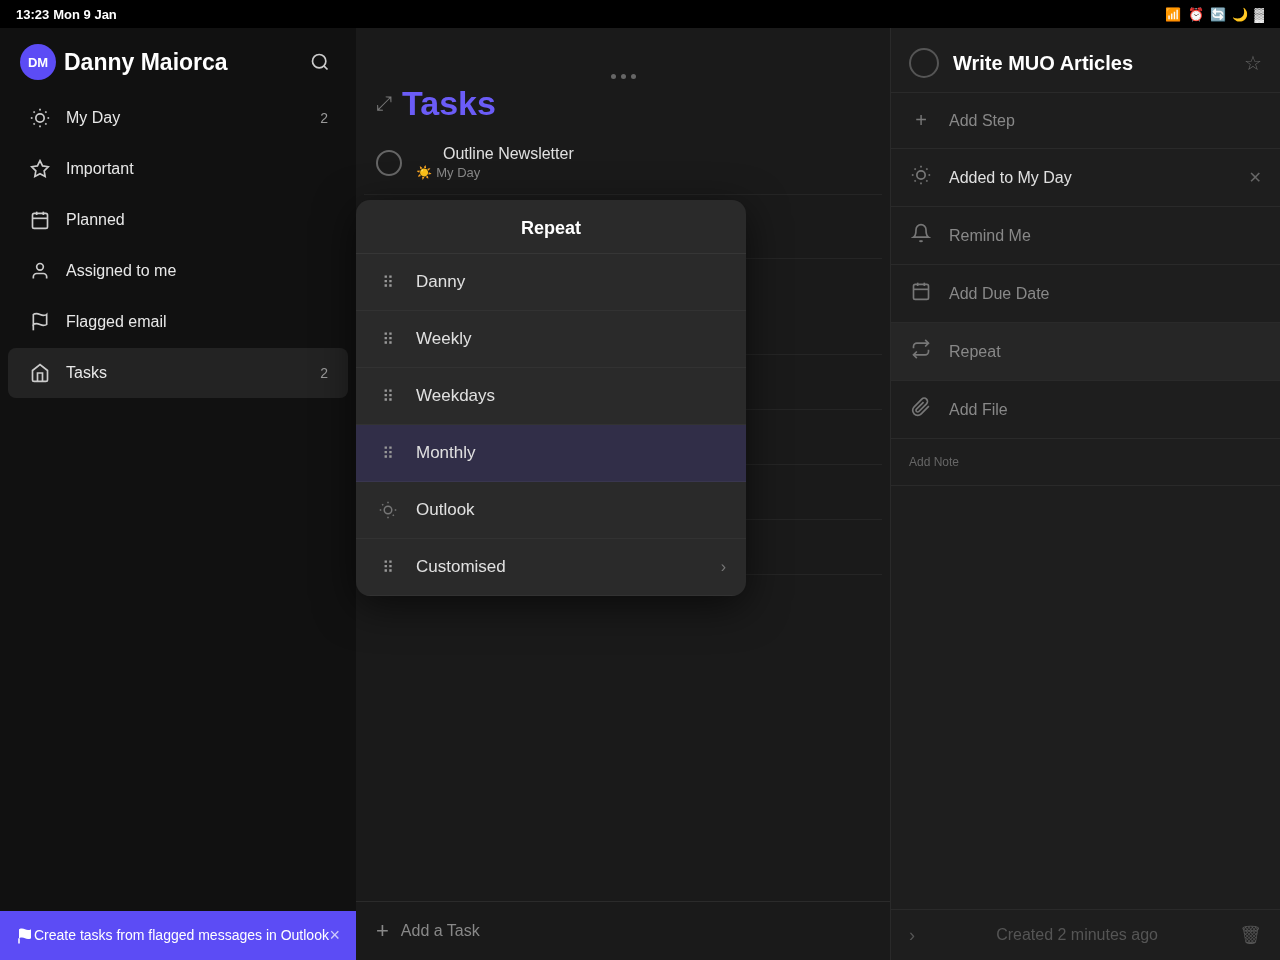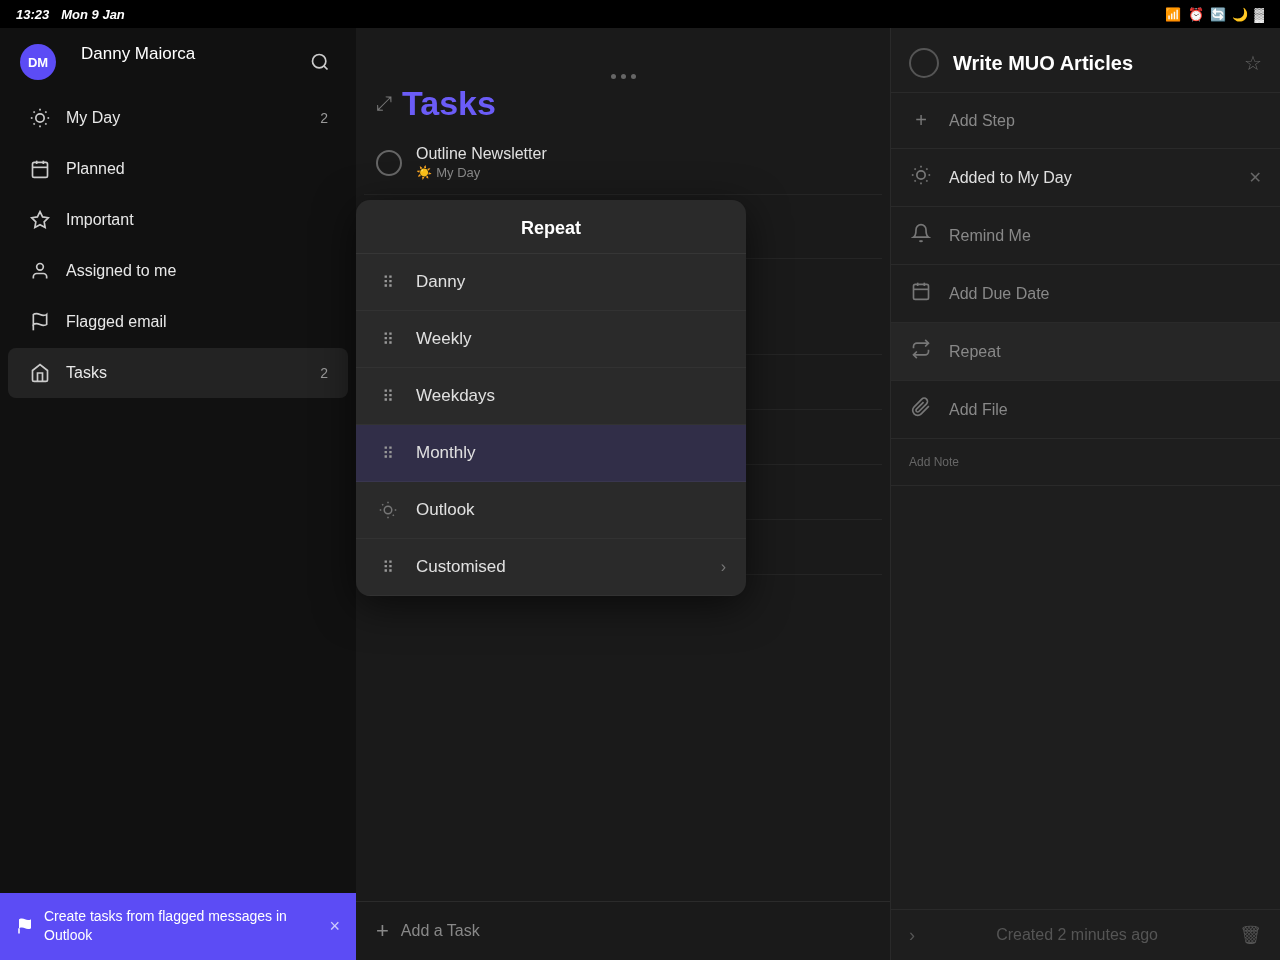--- a/index.html
+++ b/index.html
@@ -19,55 +19,55 @@
       top: 0; left: 0; right: 0;
       height: 28px;
       display: flex;
       align-items: center;
       justify-content: space-between;
       padding: 0 16px;
       font-size: 13px;
       font-weight: 600;
       z-index: 100;
     }
-    .status-bar-left { display: flex; gap: 12px; font-style: italic; }
+    .status-bar-left { display: flex; gap: 4px; }
     .status-bar-right { display: flex; gap: 6px; align-items: center; }
 
     
     .sidebar {
       position: absolute;
       top: 28px; left: 0;
       width: 356px;
       bottom: 0;
       background: #111;
       display: flex;
       flex-direction: column;
     }
     .sidebar-header {
       display: flex;
       align-items: center;
       justify-content: space-between;
       padding: 16px 20px 8px;
     }
     .sidebar-user {
       display: flex;
-      align-items: flex-start;
-      gap: 25px;
+      align-items: center;
+      gap: 8px;
     }
     .avatar {
       width: 36px; height: 36px;
       border-radius: 50%;
       background: #5c4cf5;
       display: flex; align-items: center; justify-content: center;
       font-size: 13px;
       font-weight: 700;
     }
     .user-name {
-      font-size: 17px;
-      font-weight: 400;
+      font-size: 23px;
+      font-weight: 700;
     }
     .search-icon-btn {
       width: 32px; height: 32px;
       display: flex; align-items: center; justify-content: center;
       cursor: pointer;
     }
 
     .sidebar-nav { flex: 1; padding: 4px 0; }
     .nav-item {
       display: flex;
@@ -113,21 +113,20 @@
 
     
     .notification-banner {
       position: absolute;
       bottom: 0; left: 0;
       width: 356px;
       background: #5c4cf5;
       padding: 14px 16px;
       display: flex;
       align-items: center;
-      gap: 10px;
       z-index: 10;
     }
     .notification-text { font-size: 14px; flex: 1; line-height: 1.4; }
     .close-btn {
       cursor: pointer;
       font-size: 18px;
       color: rgba(255,255,255,0.7);
     }
 
     
@@ -172,21 +171,21 @@
       flex-shrink: 0;
     }
     .task-circle.checked {
       background: #5c4cf5;
       border-color: #5c4cf5;
       display: flex; align-items: center; justify-content: center;
       font-size: 14px;
       color: #fff;
     }
     .task-info { flex: 1; }
-    .task-name { font-size: 16px; color: #e0e0e0; }
+    .task-name { font-size: 16px; color: #e0e0e0; margin-left: 27px; }
     .task-sub { font-size: 13px; color: #888; display: flex; align-items: center; gap: 4px; margin-top: 2px; }
 
     .completed-header {
       display: flex;
       align-items: center;
       gap: 8px;
       padding: 12px 12px;
       color: #888;
       font-size: 15px;
       cursor: pointer;
@@ -402,40 +401,40 @@
         </span>
         <span class="nav-label">My Day</span>
       </div>
       <span class="nav-badge">2</span>
     </div>
 
     <div class="nav-item">
       <div class="nav-item-left">
         <span class="nav-icon">
           <svg width="20" height="20" viewBox="0 0 24 24" fill="none" stroke="#ccc" stroke-width="2">
+            <polygon points="12 2 15.09 8.26 22 9.27 17 14.14 18.18 21.02 12 17.77 5.82 21.02 7 14.14 2 9.27 8.91 8.26 12 2"></polygon>
+          </svg>
+        </span>
+        <span class="nav-label">Important</span>
+      </div>
+      <span class="nav-badge"></span>
+    </div>
+
+    <div class="nav-item">
+      <div class="nav-item-left">
+        <span class="nav-icon">
+          <svg width="20" height="20" viewBox="0 0 24 24" fill="none" stroke="#ccc" stroke-width="2">
             <rect x="3" y="4" width="18" height="18" rx="2"></rect>
               <line x1="16" y1="2" x2="16" y2="6"></line>
               <line x1="8" y1="2" x2="8" y2="6"></line>
               <line x1="3" y1="10" x2="21" y2="10"></line>
           </svg>
         </span>
         <span class="nav-label">Planned</span>
       </div>
-    </div>
-
-    <div class="nav-item">
-      <div class="nav-item-left">
-        <span class="nav-icon">
-          <svg width="20" height="20" viewBox="0 0 24 24" fill="none" stroke="#ccc" stroke-width="2">
-            <polygon points="12 2 15.09 8.26 22 9.27 17 14.14 18.18 21.02 12 17.77 5.82 21.02 7 14.14 2 9.27 8.91 8.26 12 2"></polygon>
-          </svg>
-        </span>
-        <span class="nav-label">Important</span>
-      </div>
-      <span class="nav-badge"></span>
     </div>
 
     <div class="nav-item">
       <div class="nav-item-left">
         <span class="nav-icon">
           <svg width="20" height="20" viewBox="0 0 24 24" fill="none" stroke="#ccc" stroke-width="2">
             <path d="M20 21v-2a4 4 0 0 0-4-4H8a4 4 0 0 0-4 4v2"></path>
               <circle cx="12" cy="7" r="4"></circle>
           </svg>
         </span>

